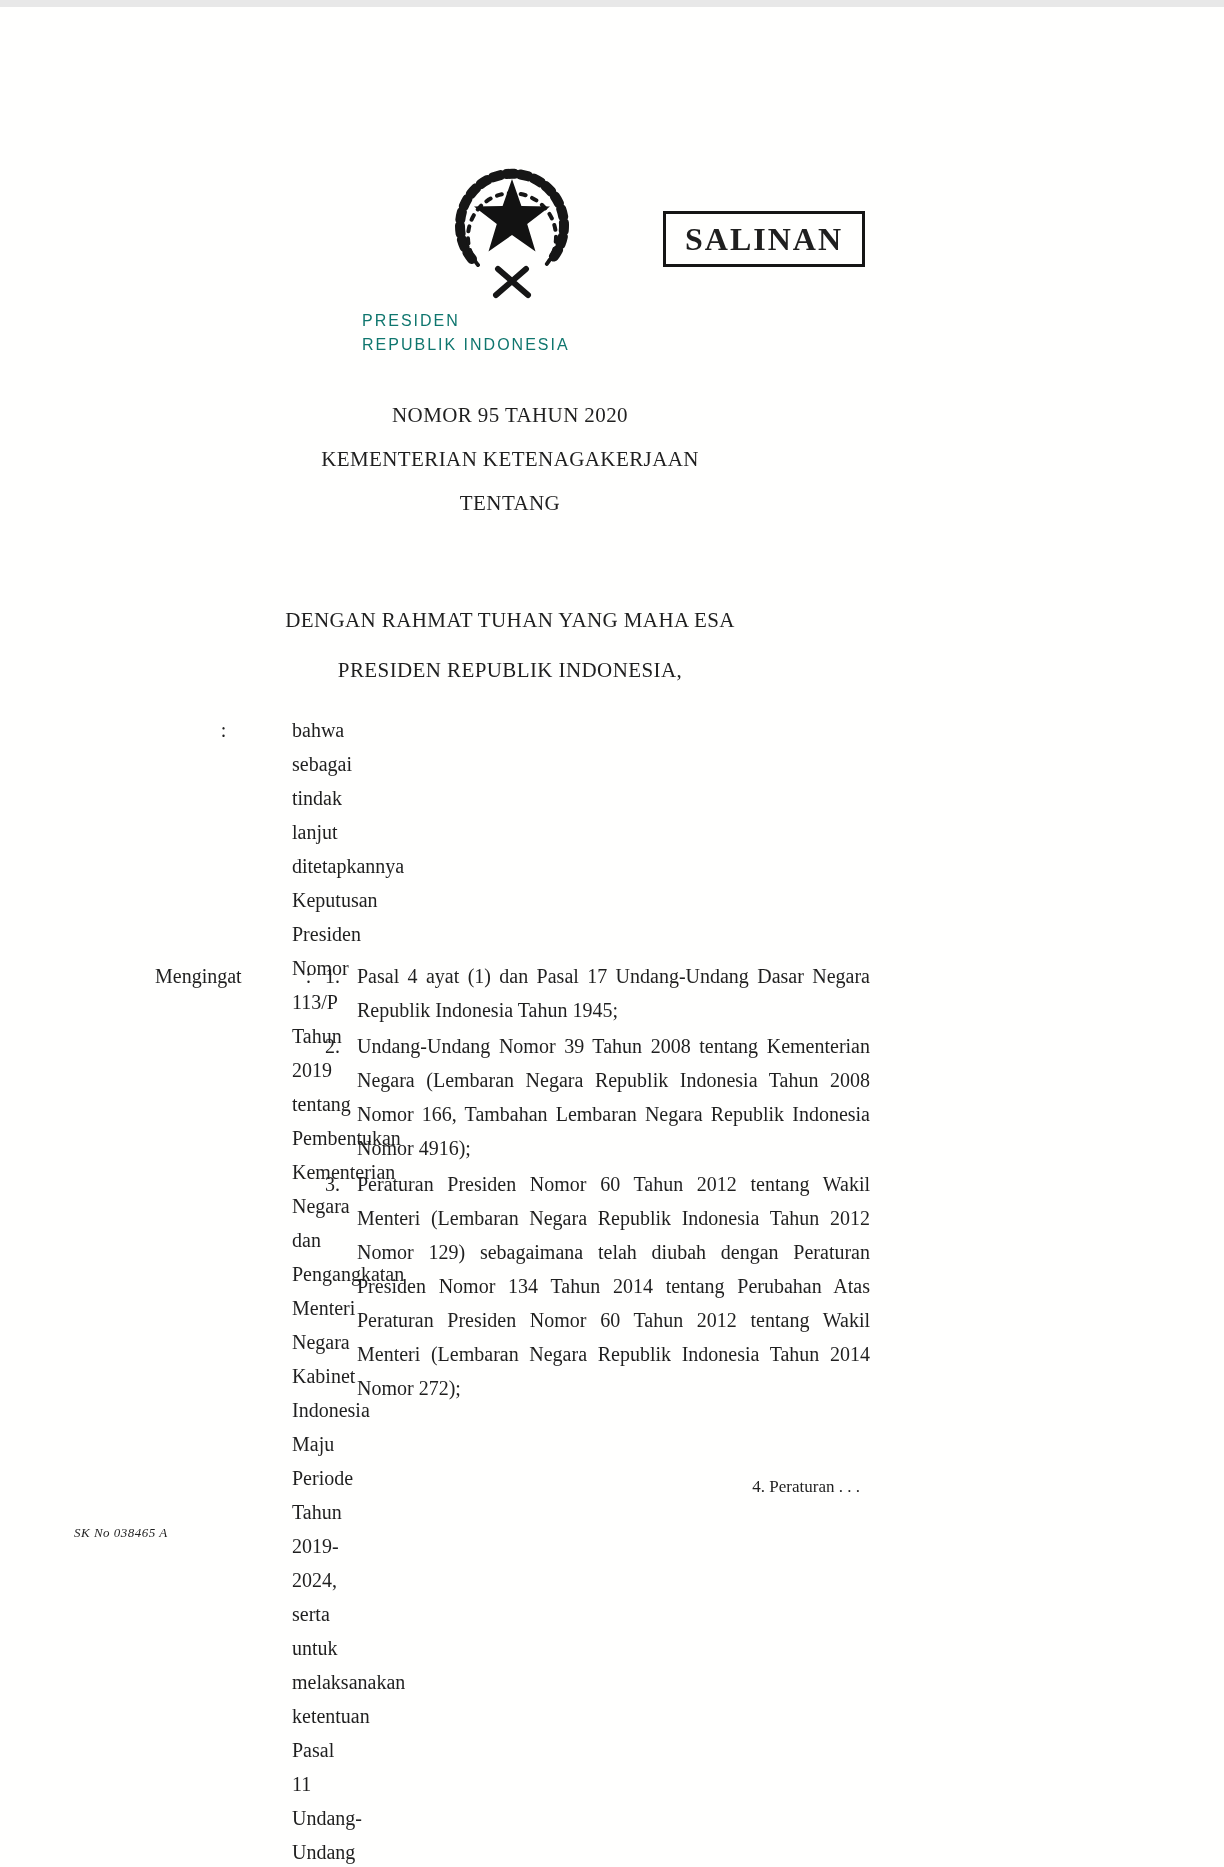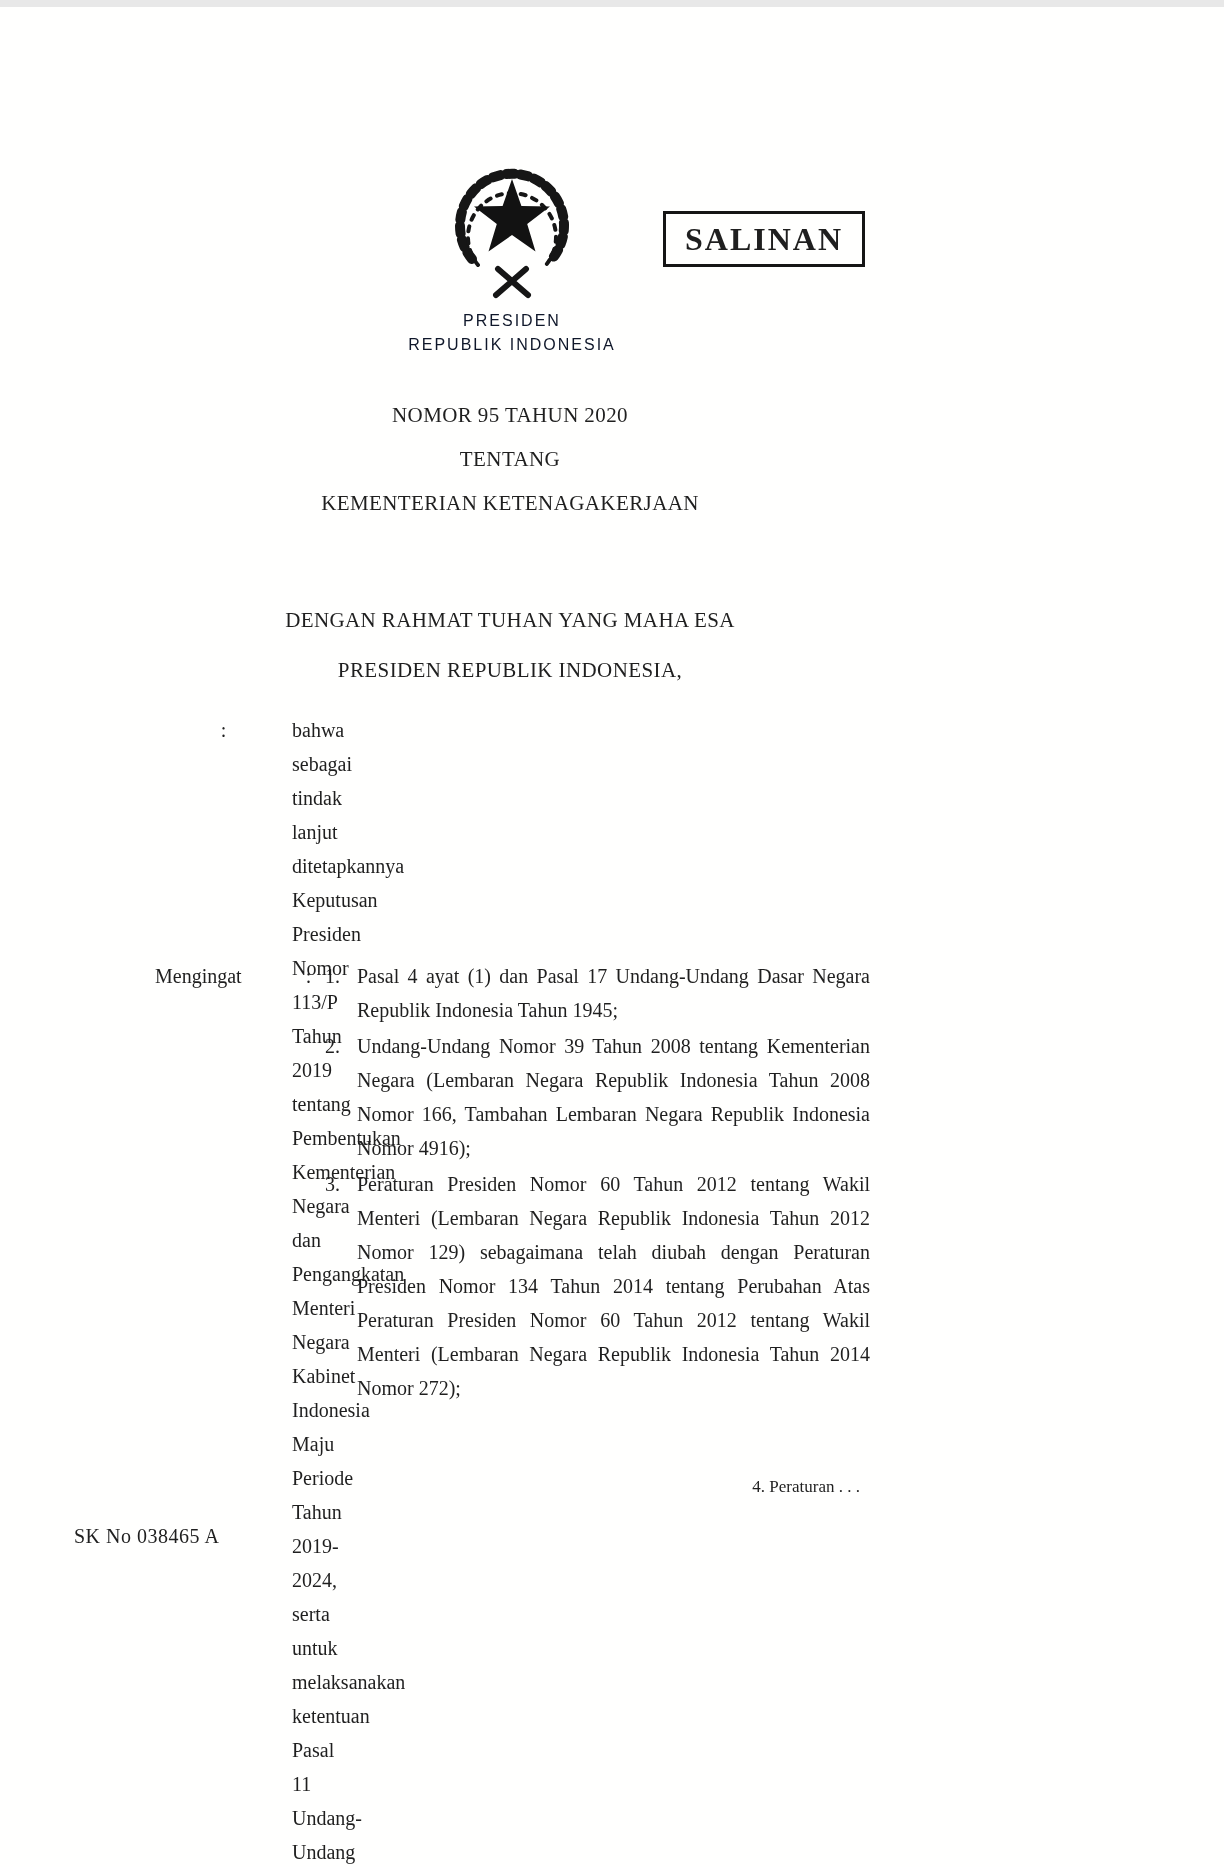--- a/index.html
+++ b/index.html
@@ -38,26 +38,26 @@
     font-size: 32px;
     letter-spacing: 2px;
   }
 
   
   .letterhead {
     position: absolute;
     left: 362px;
     top: 302px;
     width: 300px;
-    text-align: center;
+    text-align: left;
     font-family: "Liberation Sans", sans-serif;
     font-size: 16px;
     letter-spacing: 2px;
     line-height: 24px;
-    color: #0f172a;
+    color: #0f766e;
   }
 
   
   .title-block {
     position: absolute;
     left: 150px;
     top: 386px;
     width: 720px;
     text-align: center;
     font-size: 21px;
@@ -102,22 +102,23 @@
     top: 1470px;
     width: 360px;
     text-align: right;
     font-size: 17px;
   }
 
   .doc-footer {
     position: absolute;
     left: 74px;
     top: 1518px;
-    font-size: 20px;
+    font-size: 13px;
     letter-spacing: 0.5px;
+    font-style: italic;
   }
 </style>
 </head>
 <body>
 
 <div class="page">
 
   <div class="emblem">
     <svg viewBox="0 0 140 150" width="140" height="150" aria-hidden="true">
 
@@ -134,22 +135,22 @@
     <span>SALINAN</span>
   </div>
 
   <div class="letterhead">
     <div>PRESIDEN</div>
     <div>REPUBLIK INDONESIA</div>
   </div>
 
   <div class="title-block">
     <div>NOMOR 95 TAHUN 2020</div>
+    <div>KEMENTERIAN KETENAGAKERJAAN</div>
     <div>TENTANG</div>
-    <div>KEMENTERIAN KETENAGAKERJAAN</div>
   </div>
 
   <div class="preamble">
     <div>DENGAN RAHMAT TUHAN YANG MAHA ESA</div>
     <div>PRESIDEN REPUBLIK INDONESIA,</div>
   </div>
 
   <section class="clause clause-menimbang">
     <div class="colon">:</div>
     <div class="body">bahwa sebagai tindak lanjut ditetapkannya Keputusan Presiden Nomor 113/P Tahun 2019 tentang Pembentukan Kementerian Negara dan Pengangkatan Menteri Negara Kabinet Indonesia Maju Periode Tahun 2019-2024, serta untuk melaksanakan ketentuan Pasal 11 Undang-Undang Nomor 39 Tahun 2008 tentang Kementerian Negara, perlu menetapkan Peraturan Presiden tentang Kementerian Ketenagakerjaan;</div>

